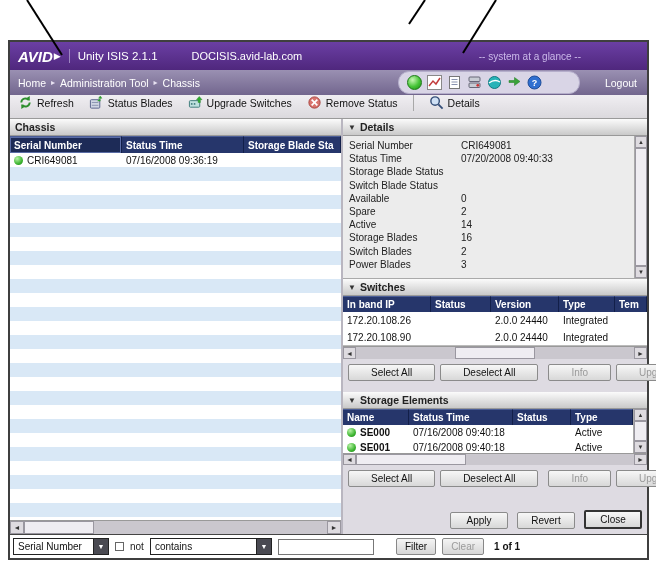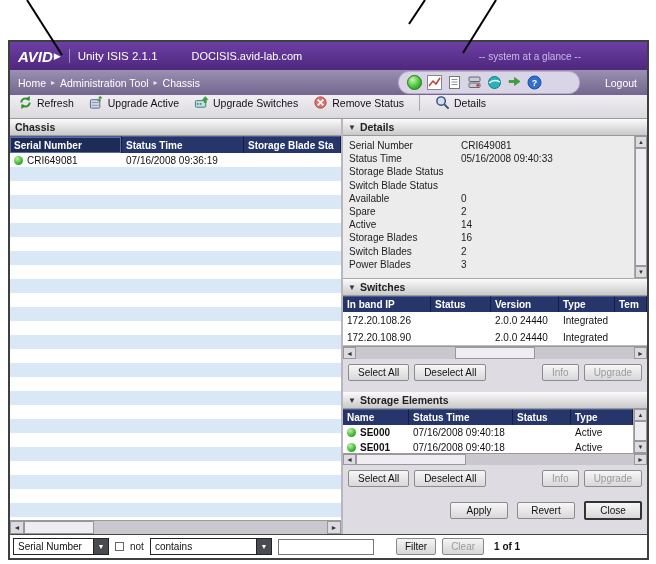--- a/index.html
+++ b/index.html
@@ -88,35 +88,35 @@
   .dlabel { width:112px; }
 
   .sw-col1 { width:88px; } .sw-col2 { width:60px; } .sw-col3 { width:68px; }
   .sw-col4 { width:56px; } .sw-col5 { flex:1; }
   .sw-rows { flex:0 0 34px; background:#fff; border-bottom:1px solid #bbb; overflow:hidden; }
   .sw-row { height:17px; display:flex; align-items:center; font-size:10px; color:#111; }
   .hscroll.thin { flex:0 0 13px; height:13px; }
   .hscroll.thin .sbtn { width:13px; }
 
   .btnrow { flex:0 0 26px; display:flex; align-items:center; gap:5px; padding:3px 5px; background:#dedbe2; }
-  .btn { font-size:10px; padding:2px 9px; color:#111; border:1px solid #8b8b8b; border-radius:2px;
+  .btn { font-size:10px; padding:2px 22px; color:#111; border:1px solid #8b8b8b; border-radius:2px;
          background:linear-gradient(180deg,#f7f7f7,#d8d8d8); white-space:nowrap; }
   .btn.disabled { color:#9a9a9a; }
   .gap7 { flex:0 0 7px; background:#dedbe2; }
 
   .st-table { display:flex; background:#dedbe2; }
   .st-main { flex:1; display:flex; flex-direction:column; min-width:0; }
   .st-col1 { width:66px; } .st-col2 { width:104px; } .st-col3 { width:58px; } .st-col4 { flex:1; }
   .st-rows { height:28px; background:#fff; overflow:hidden; }
   .st-row { height:15px; display:flex; align-items:center; font-size:10px; color:#111; }
   .st-vscroll { flex:0 0 14px; width:14px; height:44px; background:#d3d0d8; border-left:1px solid #aaa;
                 display:flex; flex-direction:column; }
   .bold { font-weight:bold; }
 
-  .footer { flex:1; display:flex; align-items:center; justify-content:flex-end;
+  .footer { flex:1; display:flex; align-items:flex-end; justify-content:flex-end;
             gap:9px; padding:0 5px 5px 0; background:#dedbe2; }
   .btn.wide { width:58px; text-align:center; padding:2px 0; }
   .btn.default { border:2px solid #333; }
 
   
   .filterbar { flex:0 0 24px; background:#fff; border-top:1px solid #444;
                display:flex; align-items:center; gap:6px; padding:0 3px; }
   .fselect { height:17px; border:1px solid #222; background:#fff; display:flex;
              align-items:center; font-size:10px; color:#111; }
   .fselect .lbl { padding:0 4px; flex:1; white-space:nowrap; overflow:hidden; }
@@ -201,21 +201,21 @@
       </svg>
       <span>Refresh</span>
     </div>
     <div class="tool">
       <svg class="ticon" viewBox="0 0 16 16">
         <rect x="1.5" y="5" width="10" height="9" rx="1" fill="#cfd6e4" stroke="#55608a"></rect>
         <line x1="3" y1="8" x2="10" y2="8" stroke="#8a93b0"></line>
         <line x1="3" y1="11" x2="10" y2="11" stroke="#8a93b0"></line>
         <path d="M10 6.5 h3 V3.5 h-1.8 L13 1 l1.8 2.5 H13" fill="#2fae2f" stroke="#1d7a1d" stroke-width="0.4" transform="translate(-1,0)"></path>
       </svg>
-      <span>Upgrade Active</span>
+      <span>Status Blades</span>
     </div>
     <div class="tool">
       <svg class="ticon" viewBox="0 0 16 16">
         <rect x="1.5" y="6" width="11" height="7" rx="1" fill="#bfe0df" stroke="#3d7a7a"></rect>
         <circle cx="4" cy="9.5" r="1" fill="#3d7a7a"></circle>
         <circle cx="7" cy="9.5" r="1" fill="#3d7a7a"></circle>
         <polygon points="12,1.5 15,5 13.2,5 13.2,8 10.8,8 10.8,5 9,5" fill="#2fae2f" stroke="#1d7a1d" stroke-width="0.4"></polygon>
       </svg>
       <span>Upgrade Switches</span>
     </div>
@@ -273,21 +273,21 @@
         <span>Details</span>
       </div>
       <div class="details-body">
         <div class="details-fields">
           <div class="dfield">
               <span class="dlabel">Serial Number</span>
               <span>CRI649081</span>
             </div>
           <div class="dfield">
               <span class="dlabel">Status Time</span>
-              <span>05/16/2008 09:40:33</span>
+              <span>07/20/2008 09:40:33</span>
             </div>
           <div class="dfield">
               <span class="dlabel">Storage Blade Status</span>
               <span></span>
             </div>
           <div class="dfield">
               <span class="dlabel">Switch Blade Status</span>
               <span></span>
             </div>
           <div class="dfield">

